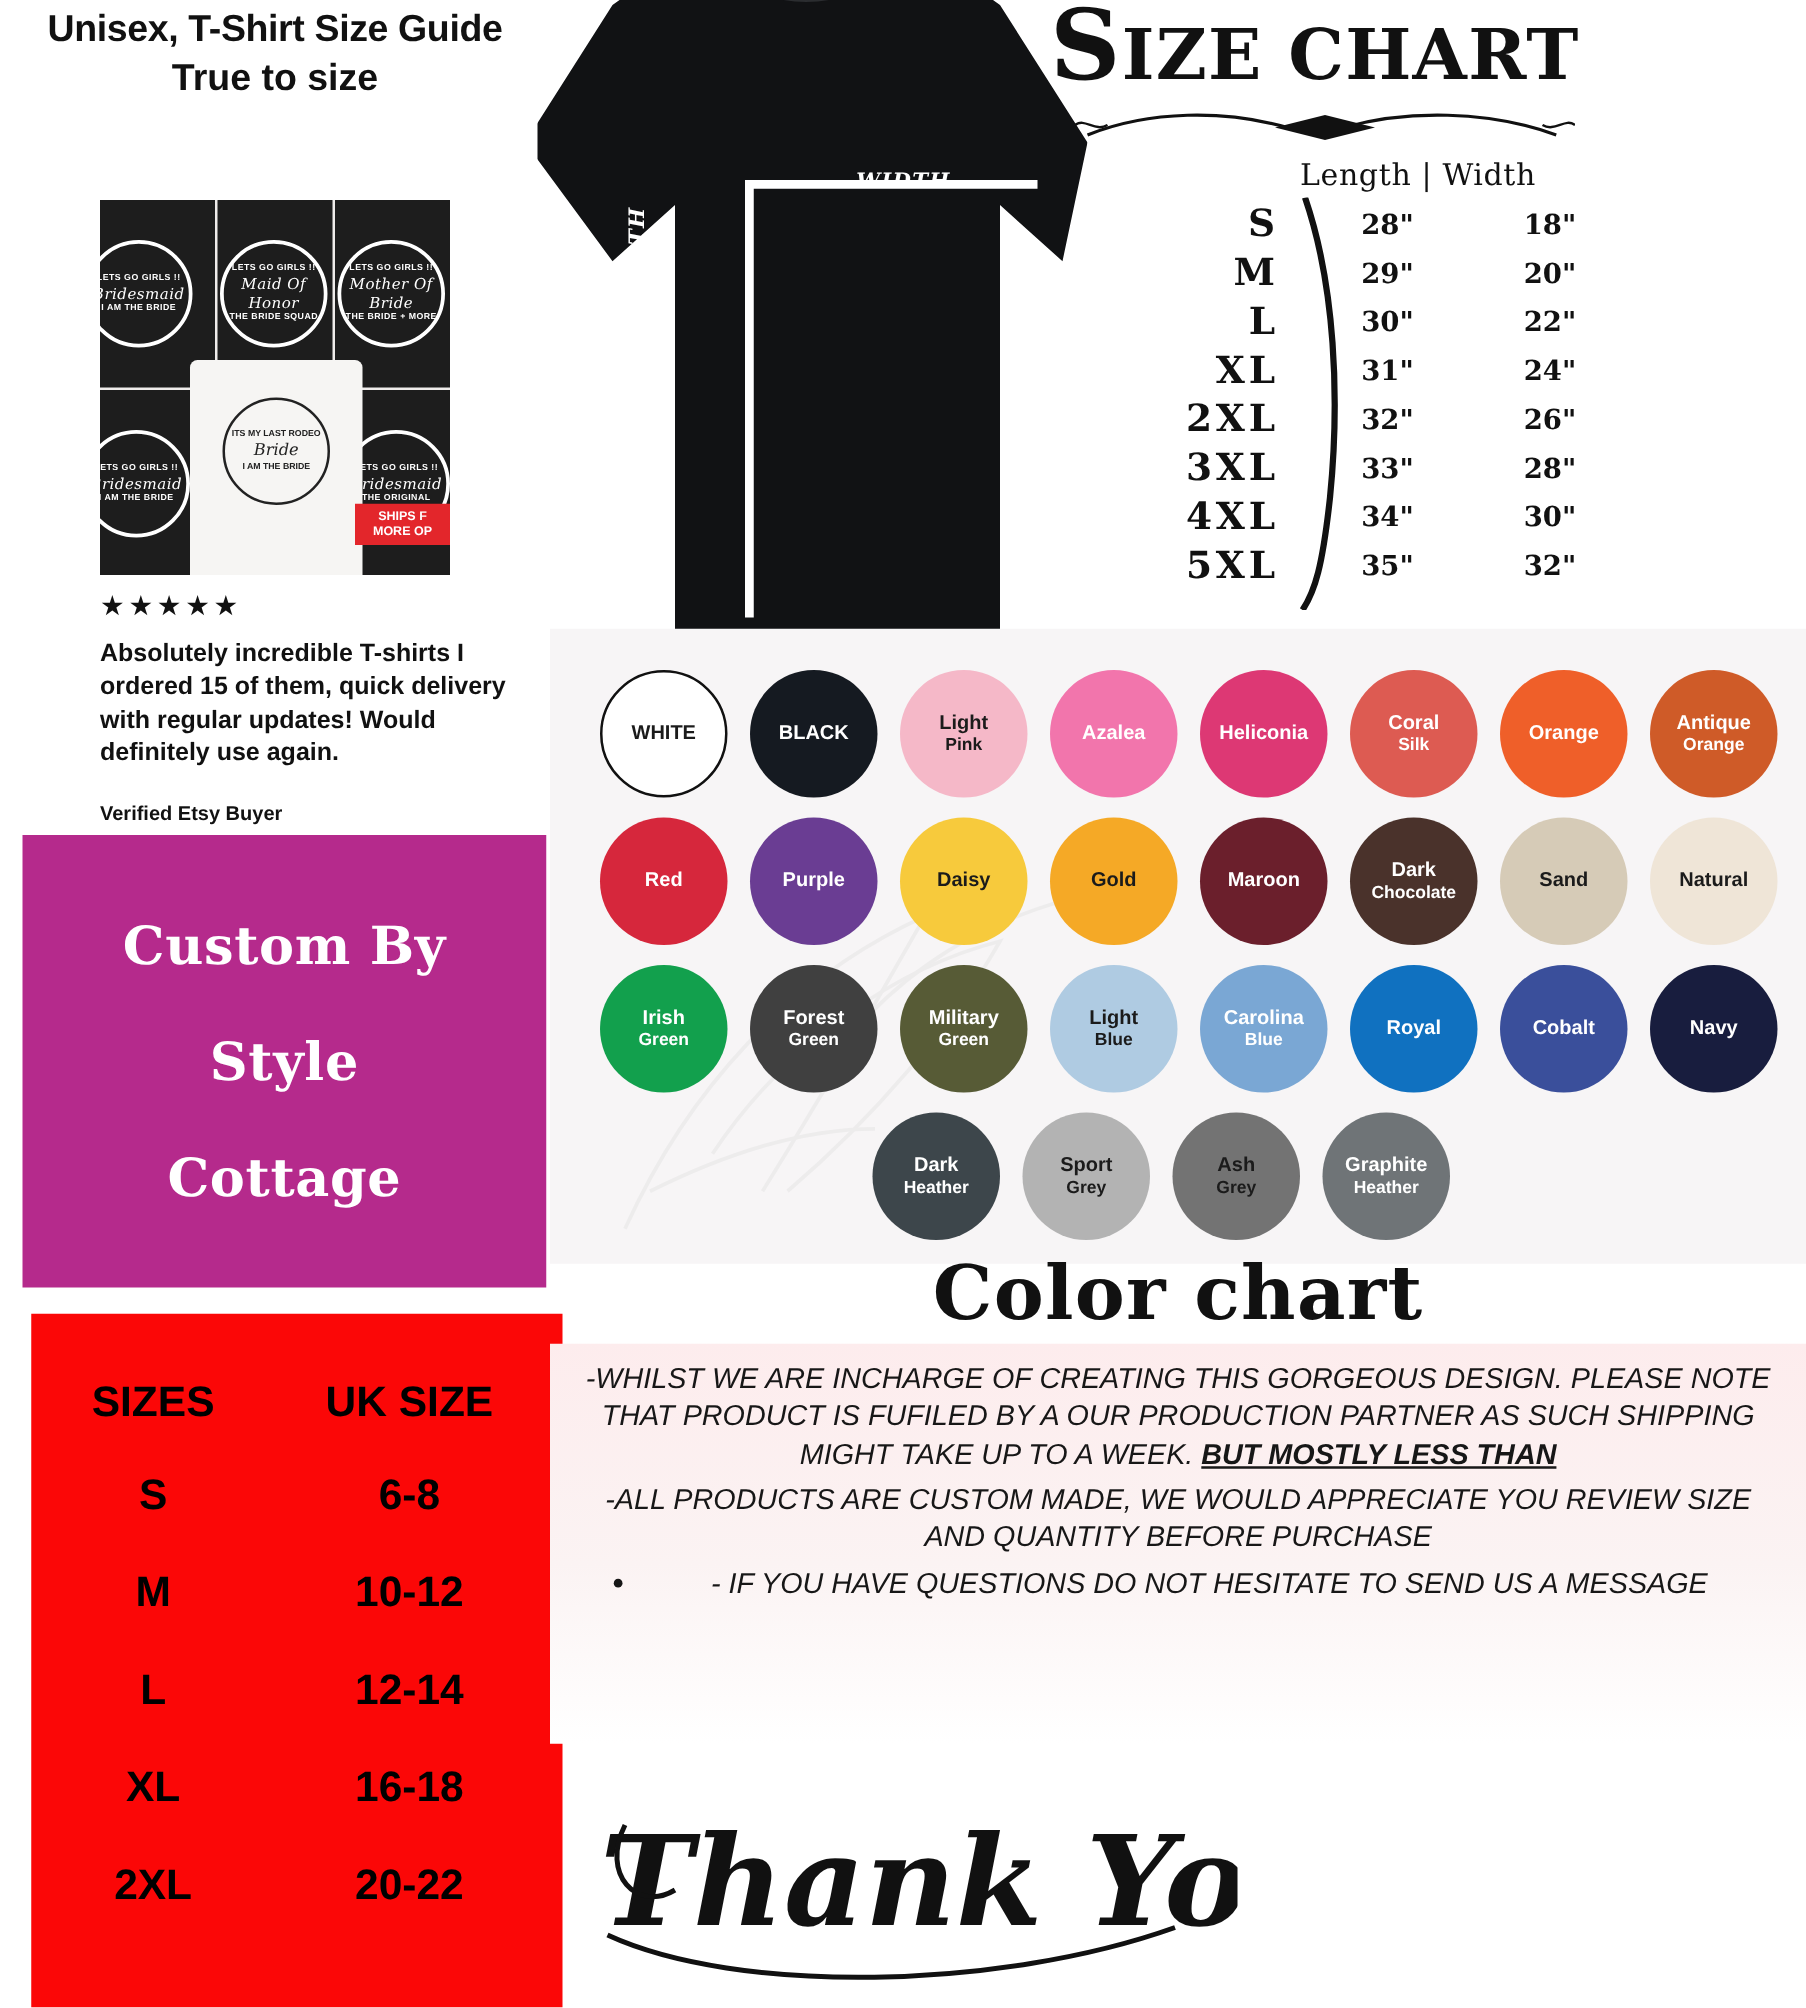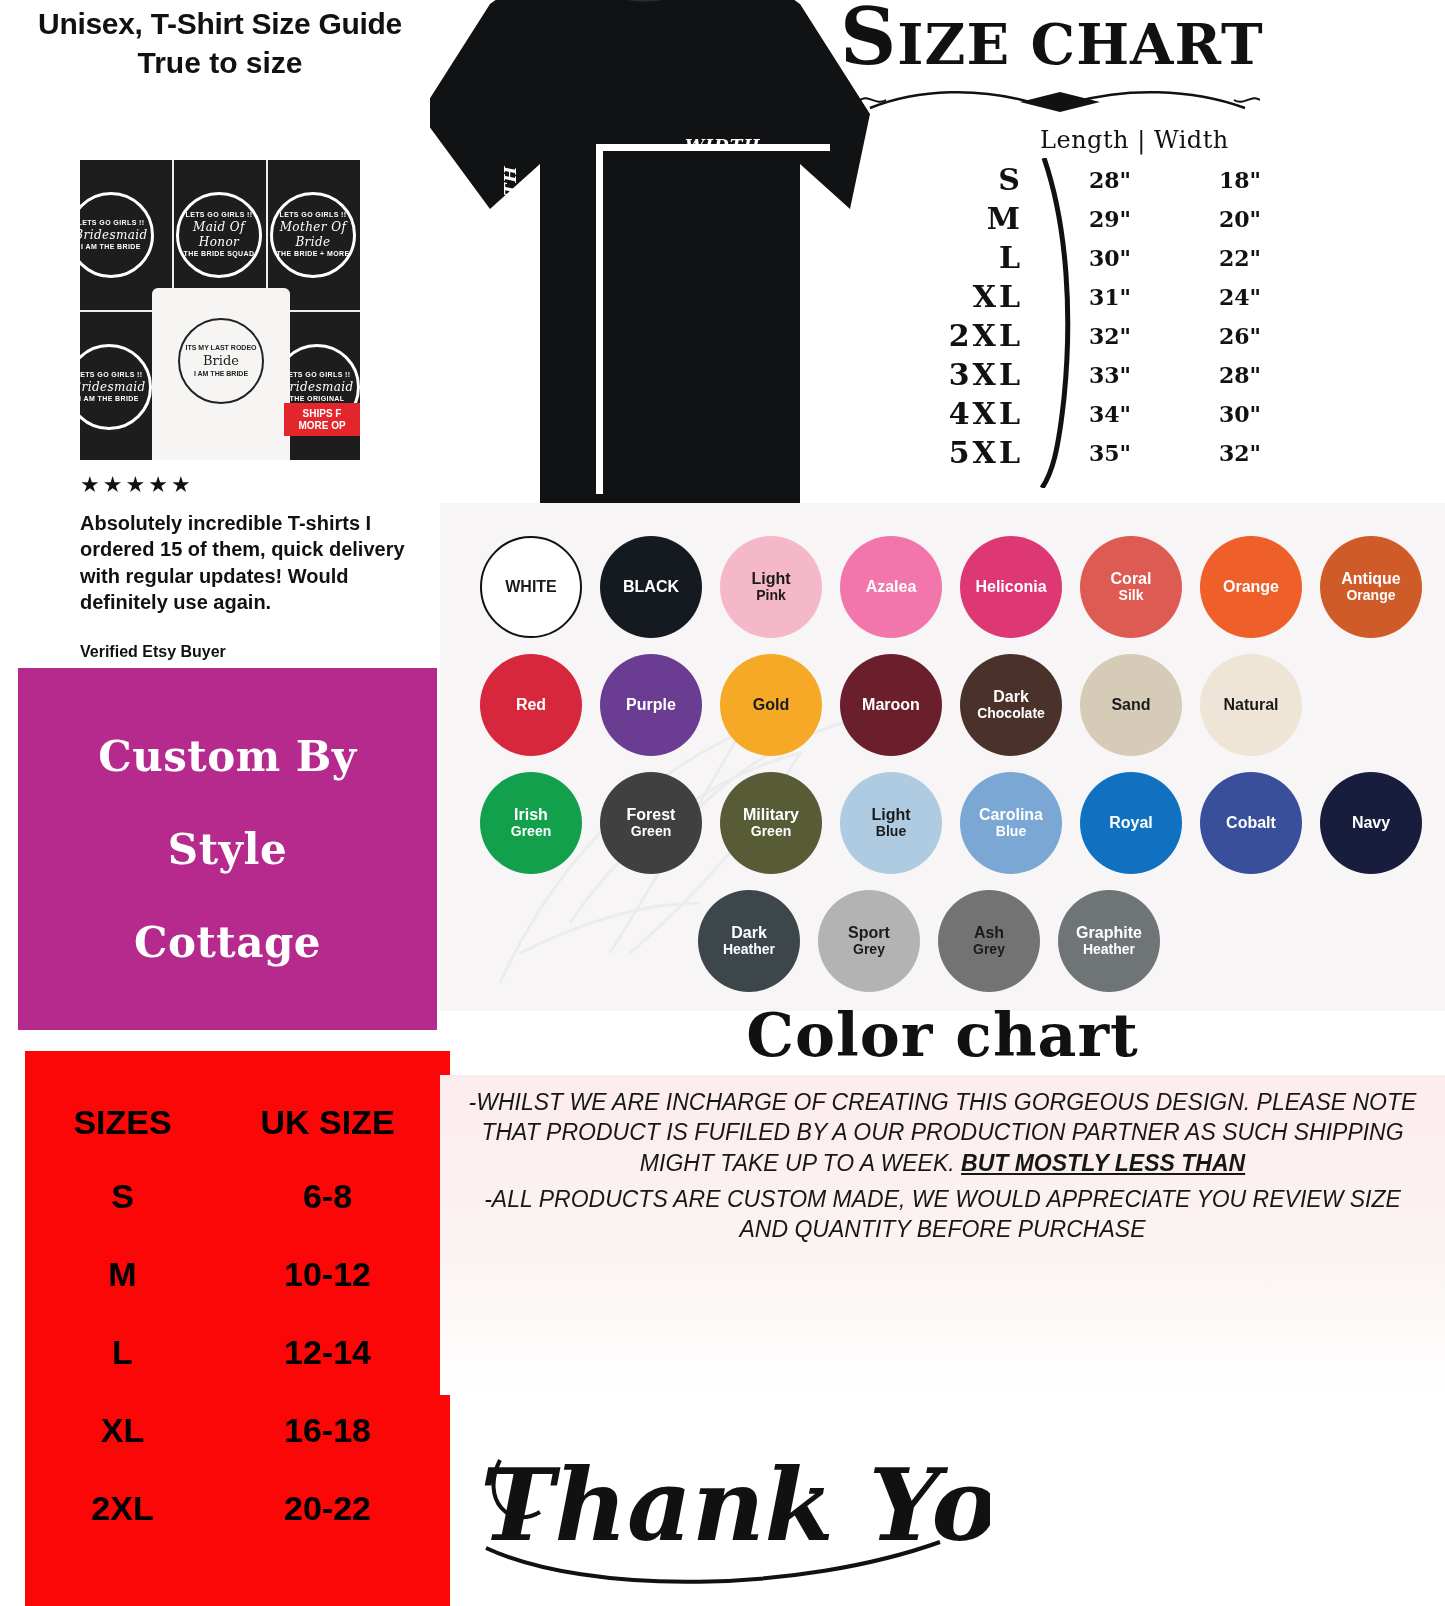--- a/index.html
+++ b/index.html
@@ -355,21 +355,21 @@
     <div class="cg-cell" style="left:188px;top:152px;width:92px;height:148px;">
       <div class="cg-badge" style="left:6px;top:32px;">
         <span>LETS GO GIRLS !!</span>
         <span class="scr">Bridesmaid</span>
         <span>THE ORIGINAL</span>
       </div>
     </div>
     <div class="cg-white-shirt">
       <div class="cg-white-badge">
         <span>ITS MY LAST RODEO</span>
-        <span class="scr" style="font-family:'DejaVu Serif',serif;font-size:13px;font-weight:normal;">Bride</span>
+        <span class="scr" style="font-family:'DejaVu Serif',serif;font-style:italic;font-size:13px;font-weight:normal;">Bride</span>
         <span>I AM THE BRIDE</span>
       </div>
     </div>
     <div class="ships-badge">SHIPS F
 MORE OP</div>
   </div>
 
   <div class="stars">★★★★★</div>
   <div class="review-text">Absolutely incredible T-shirts I ordered 15 of them, quick delivery with regular updates! Would definitely use again.</div>
   <div class="verified">Verified Etsy Buyer</div>
@@ -529,20 +529,24 @@
 
     <div class="sw-row">
       <div class="sw" style="background:#d6273c">
         <span>Red</span>
         <span class="sub"></span>
       </div>
       <div class="sw" style="background:#6a3d93">
         <span>Purple</span>
         <span class="sub"></span>
       </div>
+      <div class="sw dark-text" style="background:#f7ca3c">
+        <span>Daisy</span>
+        <span class="sub"></span>
+      </div>
       <div class="sw dark-text" style="background:#f5a926">
         <span>Gold</span>
         <span class="sub"></span>
       </div>
       <div class="sw" style="background:#6b1f2c">
         <span>Maroon</span>
         <span class="sub"></span>
       </div>
       <div class="sw" style="background:#4a322b">
         <span>Dark</span>
@@ -615,19 +619,22 @@
 </div>
 
 <div class="color-chart-title">Color chart</div>
 
 <div class="notes">
   <p class="note-p">
     <span>-WHILST WE ARE INCHARGE OF CREATING THIS GORGEOUS DESIGN. PLEASE NOTE THAT PRODUCT IS FUFILED BY A OUR PRODUCTION PARTNER AS SUCH SHIPPING  MIGHT TAKE UP TO A WEEK.</span>
     <b>BUT MOSTLY LESS THAN</b>
   </p>
   <p class="note-p">-ALL PRODUCTS ARE CUSTOM MADE, WE WOULD APPRECIATE YOU REVIEW SIZE AND QUANTITY BEFORE PURCHASE</p>
+  <ul class="note-list">
+    <li>- IF YOU HAVE  QUESTIONS DO NOT HESITATE TO SEND US A MESSAGE</li>
+  </ul>
 </div>
 
 <svg class="thankyou" viewBox="0 0 520 190">
   <text x="10" y="140" font-family="DejaVu Serif, serif" font-style="italic" font-size="100" font-weight="bold" fill="#111">Thank You!</text>
   <path d="M16,148 C120,196 330,192 470,142" fill="none" stroke="#111" stroke-width="4"></path>
   <path d="M30,60 C10,100 40,130 70,112" fill="none" stroke="#111" stroke-width="4"></path>
 </svg>
 
 </body></html>

